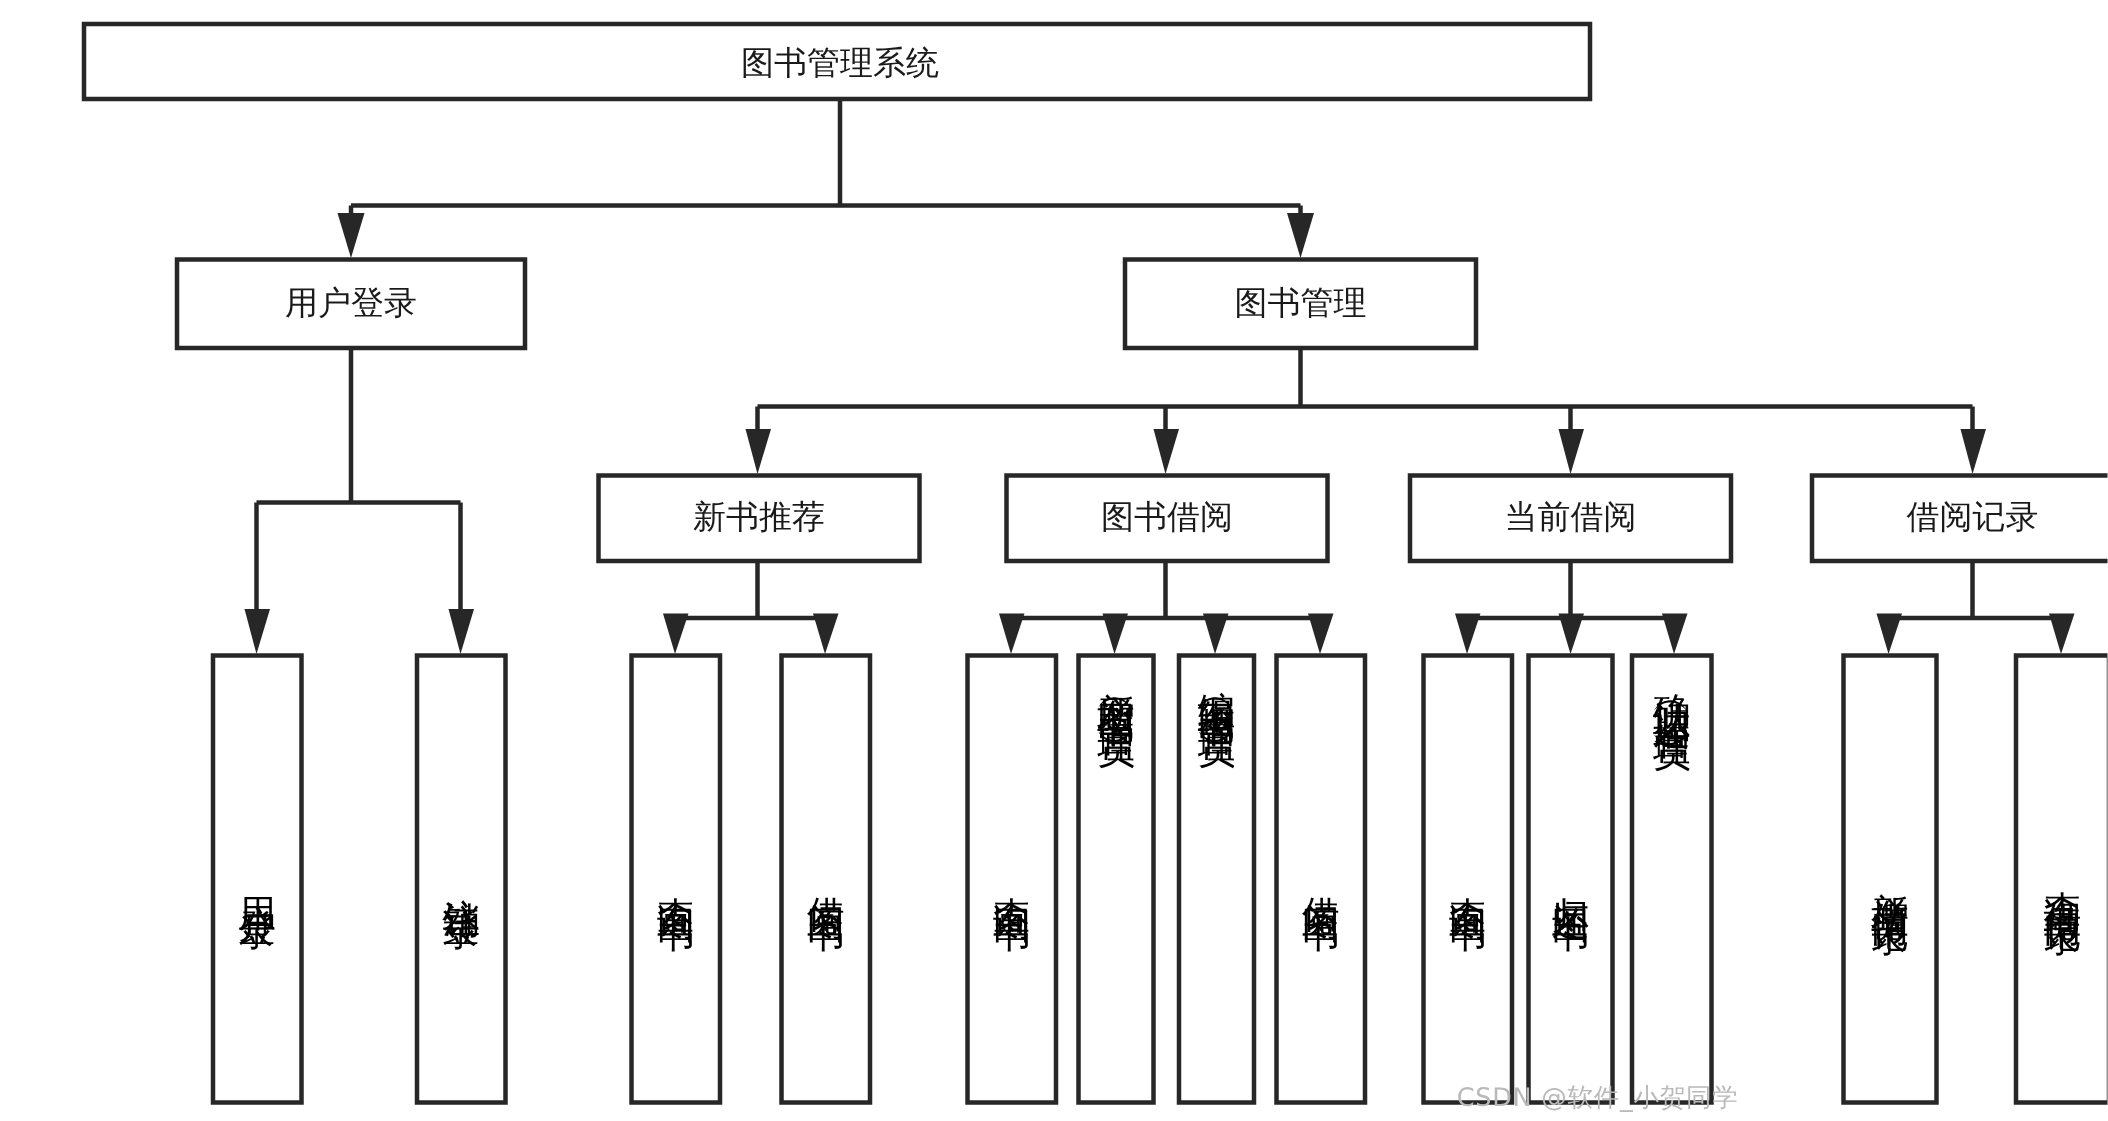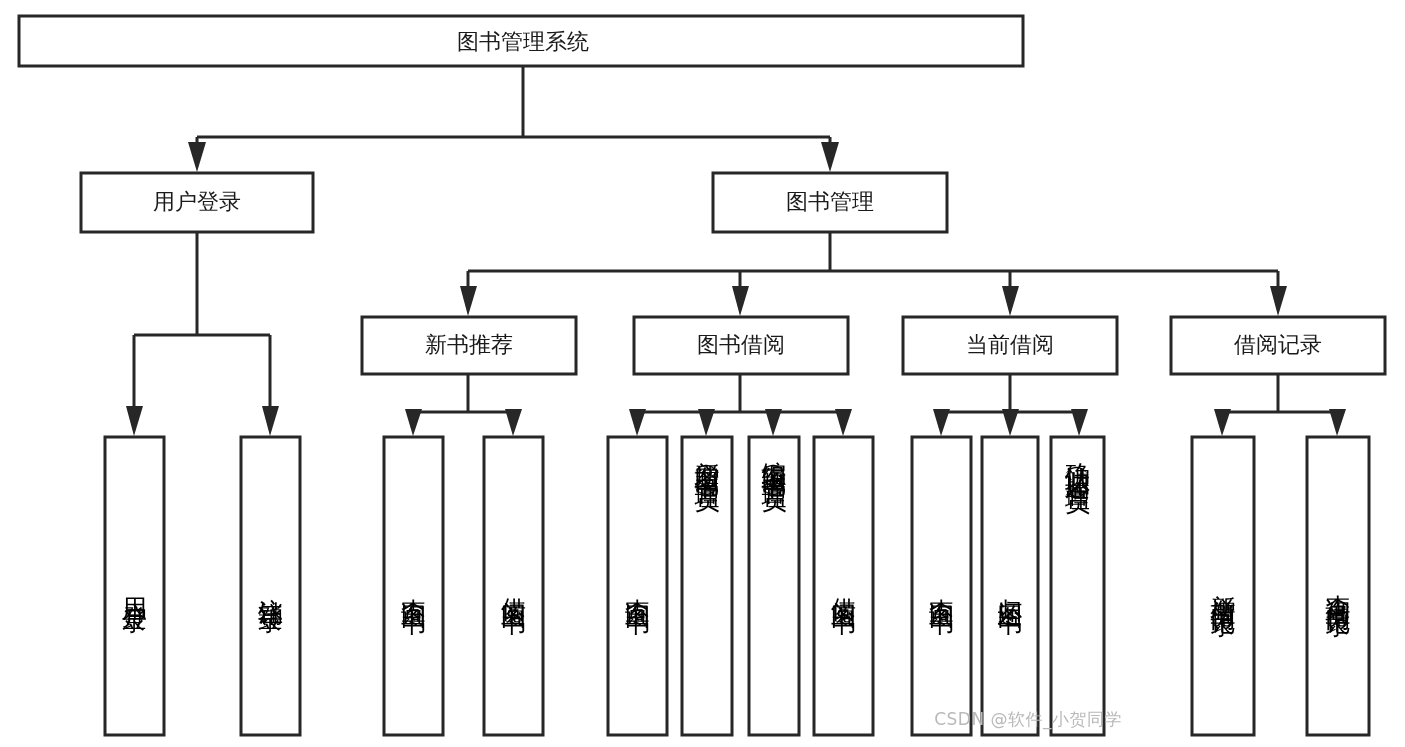--- a/index.html
+++ b/index.html
@@ -11,20 +11,21 @@
     width: 1405px;
     height: 747px;
     font-family: "DejaVu Sans", "Liberation Sans", sans-serif;
     overflow: hidden;
     position: relative;
   }
   #diagram-root {
     position: relative;
     width: 1130px;
     height: 747px;
+    margin-left: 37px;
   }
   svg#flow {
     position: absolute;
     left: 0;
     top: 0;
     width: 1405px;
     height: 747px;
     display: block;
   }
   .node-rect {
@@ -52,21 +53,21 @@
     font-family: "DejaVu Sans", "Liberation Sans", sans-serif;
     font-size: 25px;
     fill: #1a1a1a;
     writing-mode: vertical-rl;
     text-orientation: upright;
     letter-spacing: 4px;
   }
   .watermark {
     position: absolute;
     right: 8px;
-    bottom: 16px;
+    bottom: 4px;
     font-family: "DejaVu Sans", "Liberation Sans", sans-serif;
     font-size: 17px;
     color: #b9b9b9;
     white-space: nowrap;
     letter-spacing: 0.5px;
   }
 </style>
 </head>
 <body>
 

